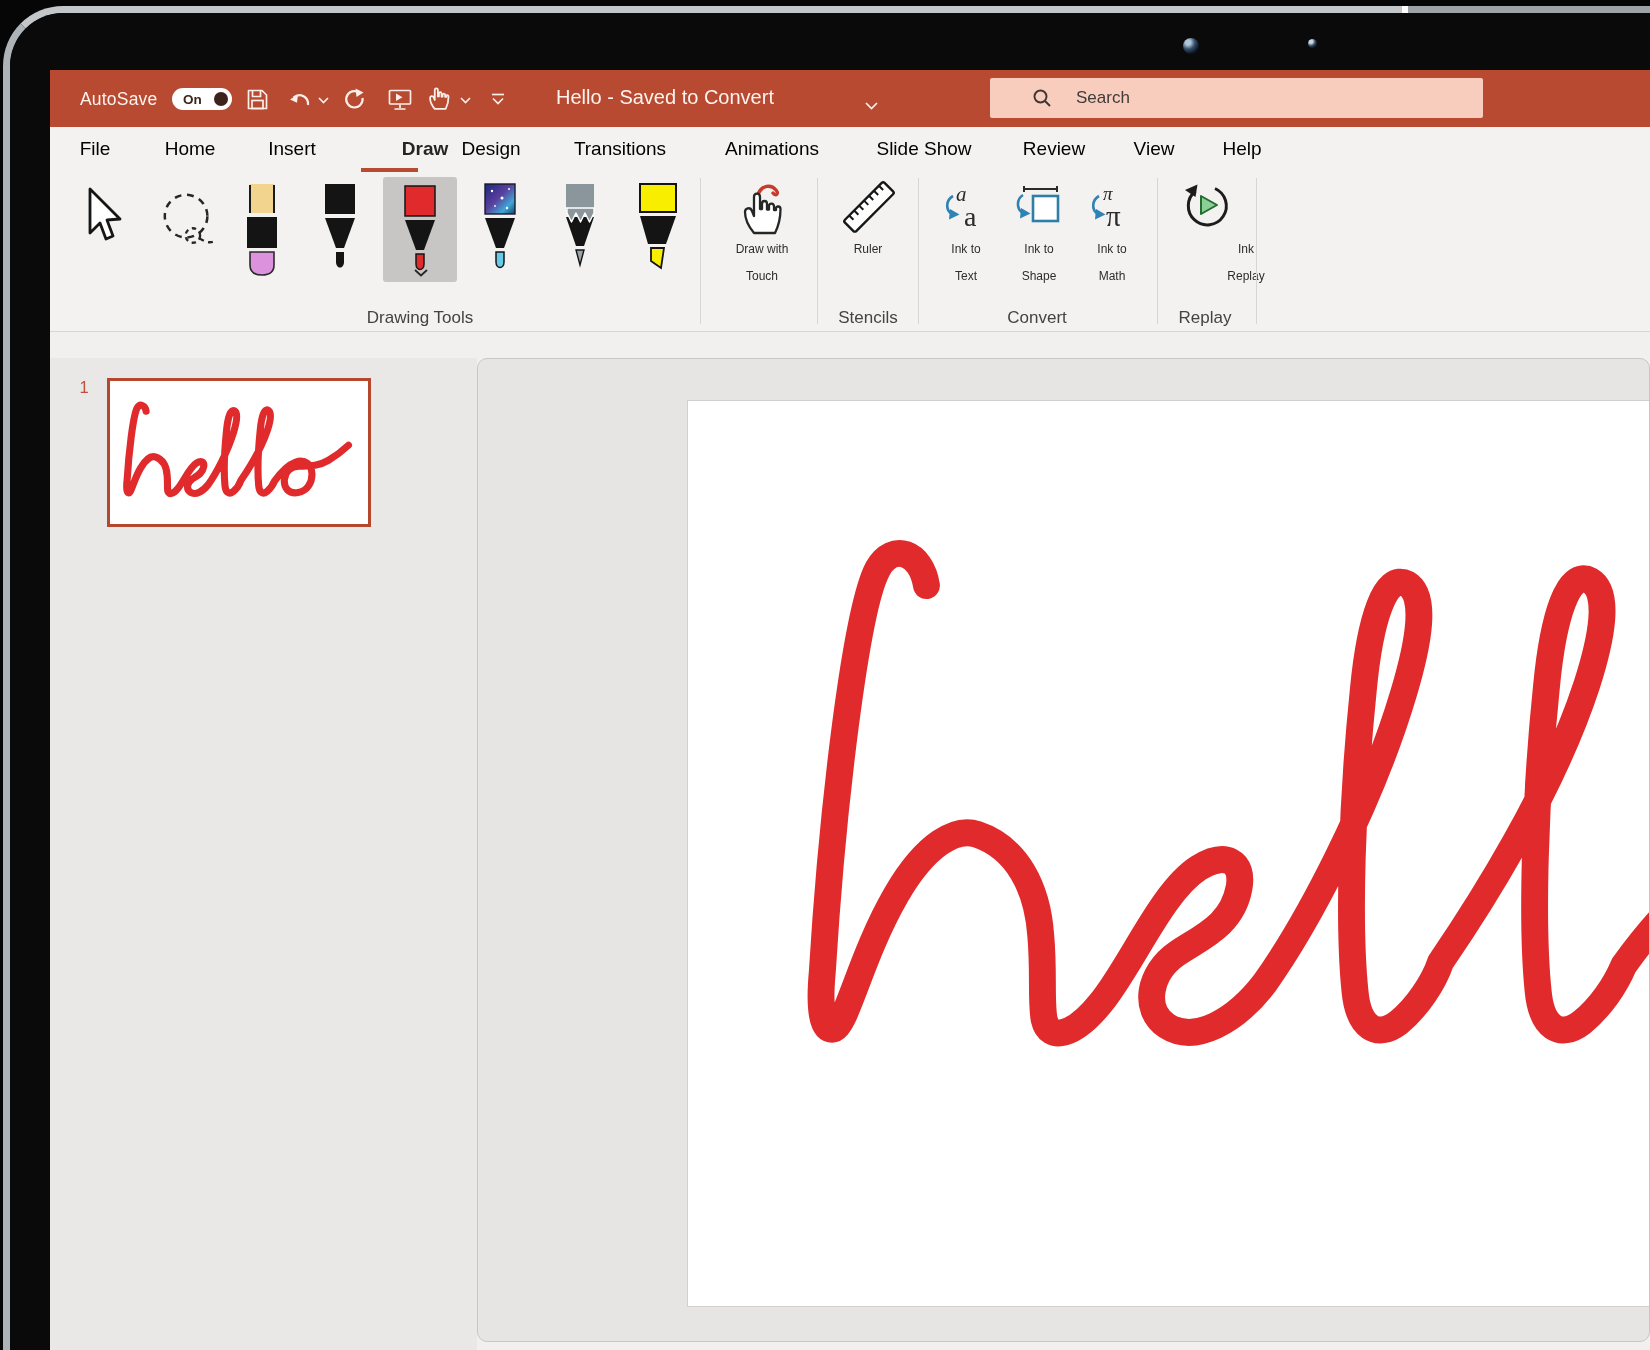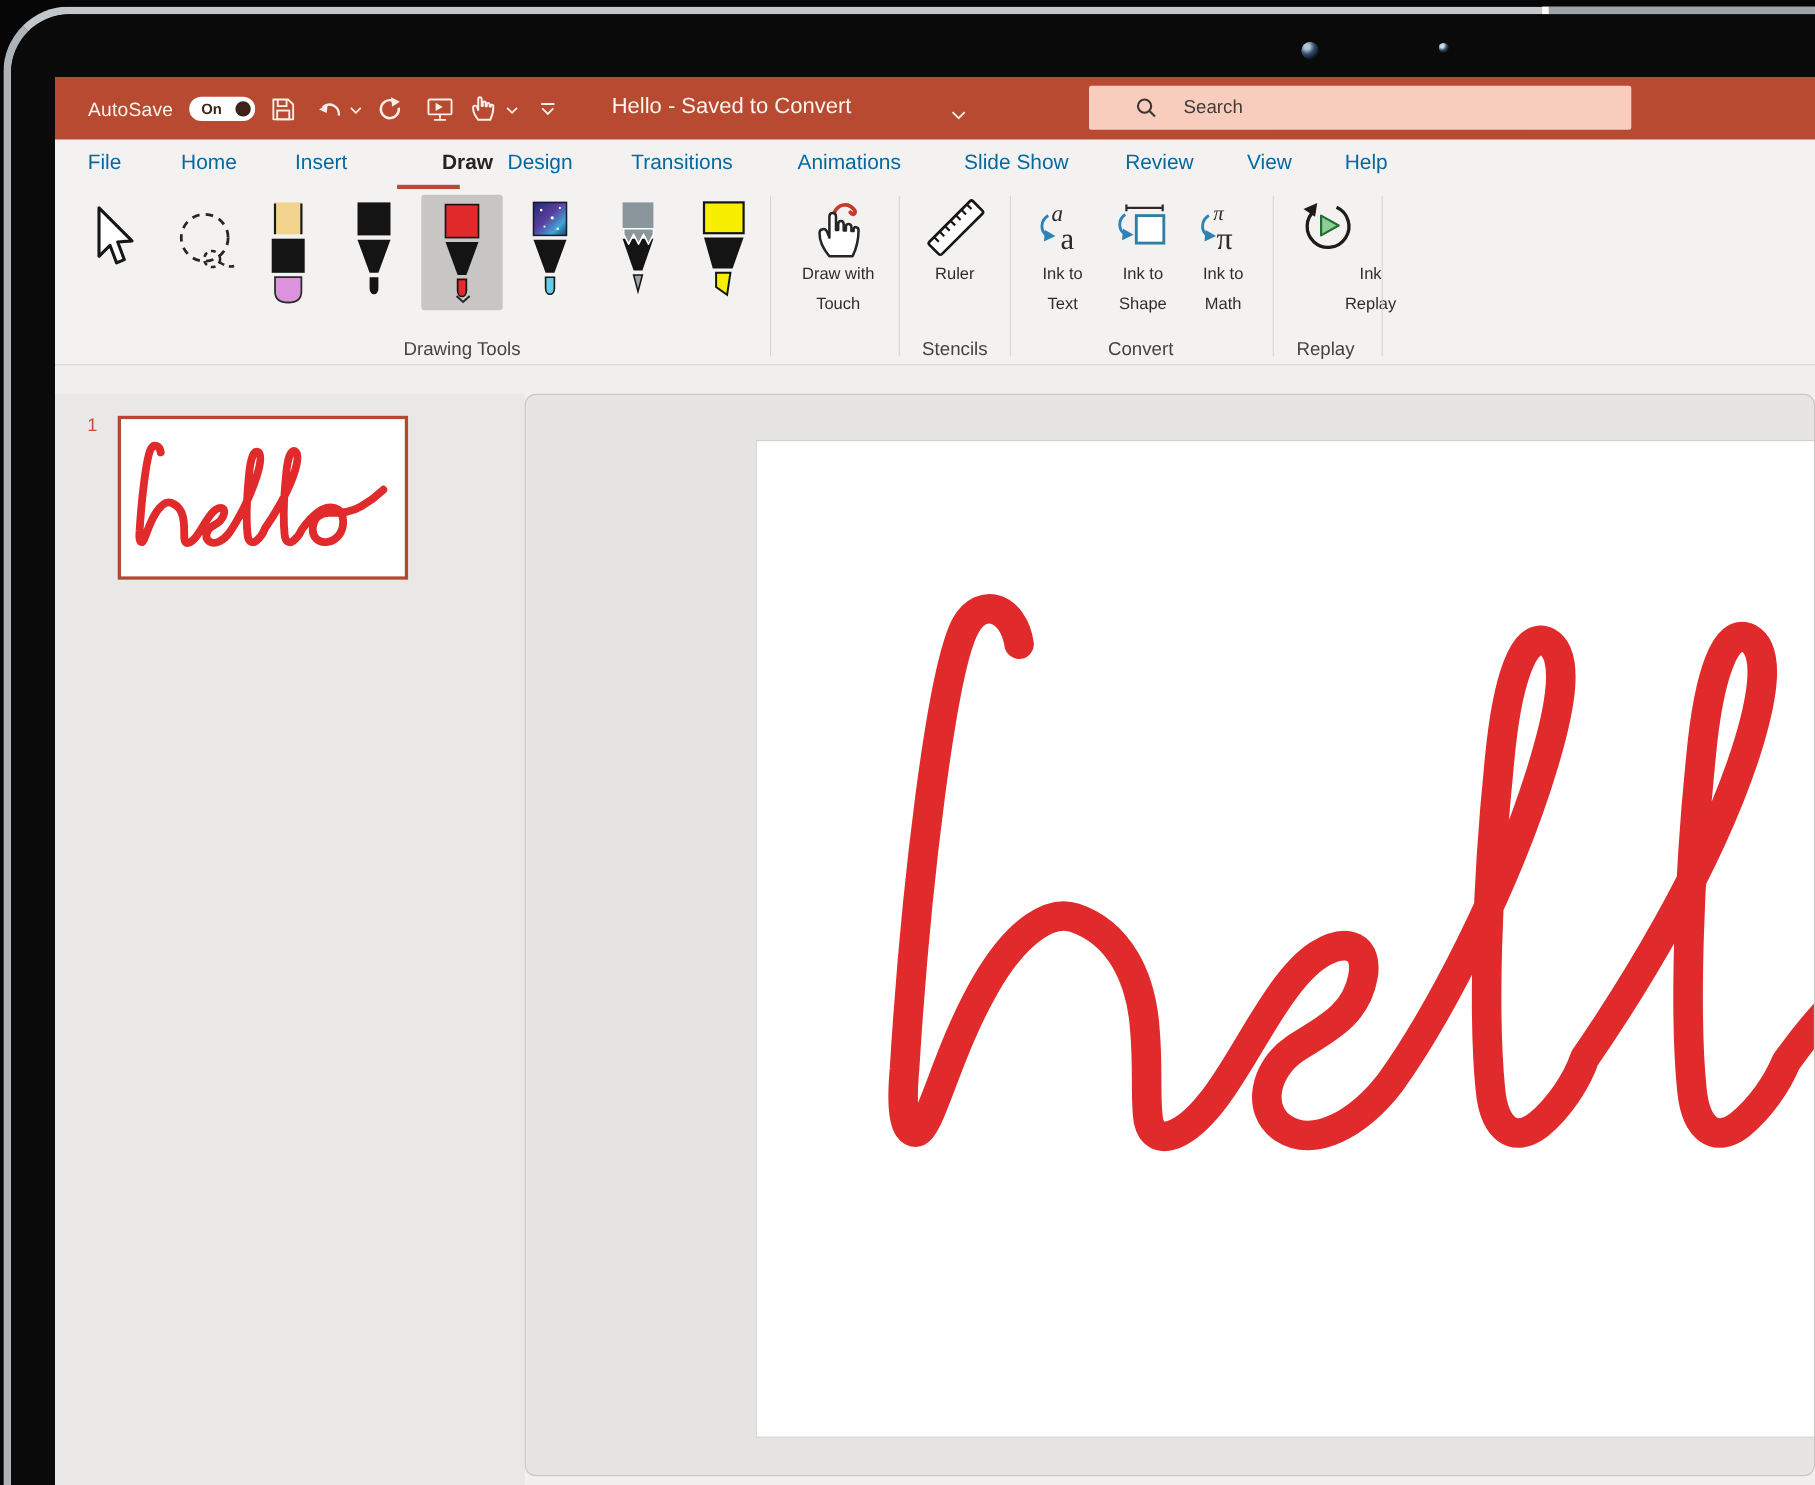--- a/index.html
+++ b/index.html
@@ -31,33 +31,33 @@
   .tb-ic { position:absolute; top:18px; }
   .tb-ic svg { display:block; }
   .doc-title { position:absolute; left:615px; top:16px; transform:translateX(-50%); font-size:20px; font-weight:400; white-space:nowrap; }
   .title-chev { position:absolute; left:815px; top:26px; }
   .searchbox { position:absolute; left:940px; top:8px; width:493px; height:40px; background:#F8CDBD; border-radius:2px; }
   .search-ic { position:absolute; left:42px; top:10px; }
   .search-txt { position:absolute; left:86px; top:10px; font-size:17px; color:#3F3B38; }
 
   
   .tabrow { position:absolute; left:0; top:57px; width:1600px; height:45px; background:#F3F2F1; }
-  .tab { position:absolute; top:11px; transform:translateX(-50%); font-size:19px; color:#0369a1; white-space:nowrap; cursor:default; }
+  .tab { position:absolute; top:11px; transform:translateX(-50%); font-size:19px; color:#000000; white-space:nowrap; cursor:default; }
   .tab.active { font-weight:700; color:#262522;margin-left:36px; }
   .tab-underline { position:absolute; left:311px; top:41px; width:57px; height:4px; background:#B84A31; }
 
   
   .ribbon { position:absolute; left:0; top:102px; width:1600px; height:160px; background:#F3F2F1; border-bottom:1px solid #D9D6D4; }
   .rdiv { position:absolute; top:6px; width:1px; height:146px; background:#D8D5D3; }
   .tool { position:absolute; }
   .pen-slot { position:absolute; top:10px; width:40px; height:100px; }
   .sel-bg { position:absolute; left:333px; top:5px; width:74px; height:105px; background:#C8C6C4; border-radius:3px; }
   .sel-chev { position:absolute; left:364px; top:91px; }
   .glabel { position:absolute; top:136px; transform:translateX(-50%); font-size:17px; color:#454340; white-space:nowrap; }
-  .btn-label { position:absolute; transform:translateX(-50%); font-size:15px; color:#2F2D2B; text-align:center; line-height:27px; white-space:nowrap; }
+  .btn-label { position:absolute; transform:translateX(-50%); font-size:12px; color:#2F2D2B; text-align:center; line-height:27px; white-space:nowrap; }
 
   
   .panel { position:absolute; left:0; top:288px; width:427px; height:992px; background:#E9E8E7; }
   .canvas-area { position:absolute; left:427px; top:288px; width:1173px; height:984px; background:#E7E5E4;
                  border:1px solid #C9C6C4; border-radius:10px; overflow:hidden; }
   .slide { position:absolute; left:209px; top:41px; width:1200px; height:907px; background:#FFFFFF; border:1px solid #D2CFCD; }
   .thumb-num { position:absolute; left:22px; top:308px; width:24px; text-align:center; font-size:16.5px; color:#C0503C; }
   .thumb { position:absolute; left:57px; top:308px; width:264px; height:149px; background:#FFFFFF; border:3px solid #B6472F; }
 
   .hello-main { position:absolute; left:99px; top:129px; }

